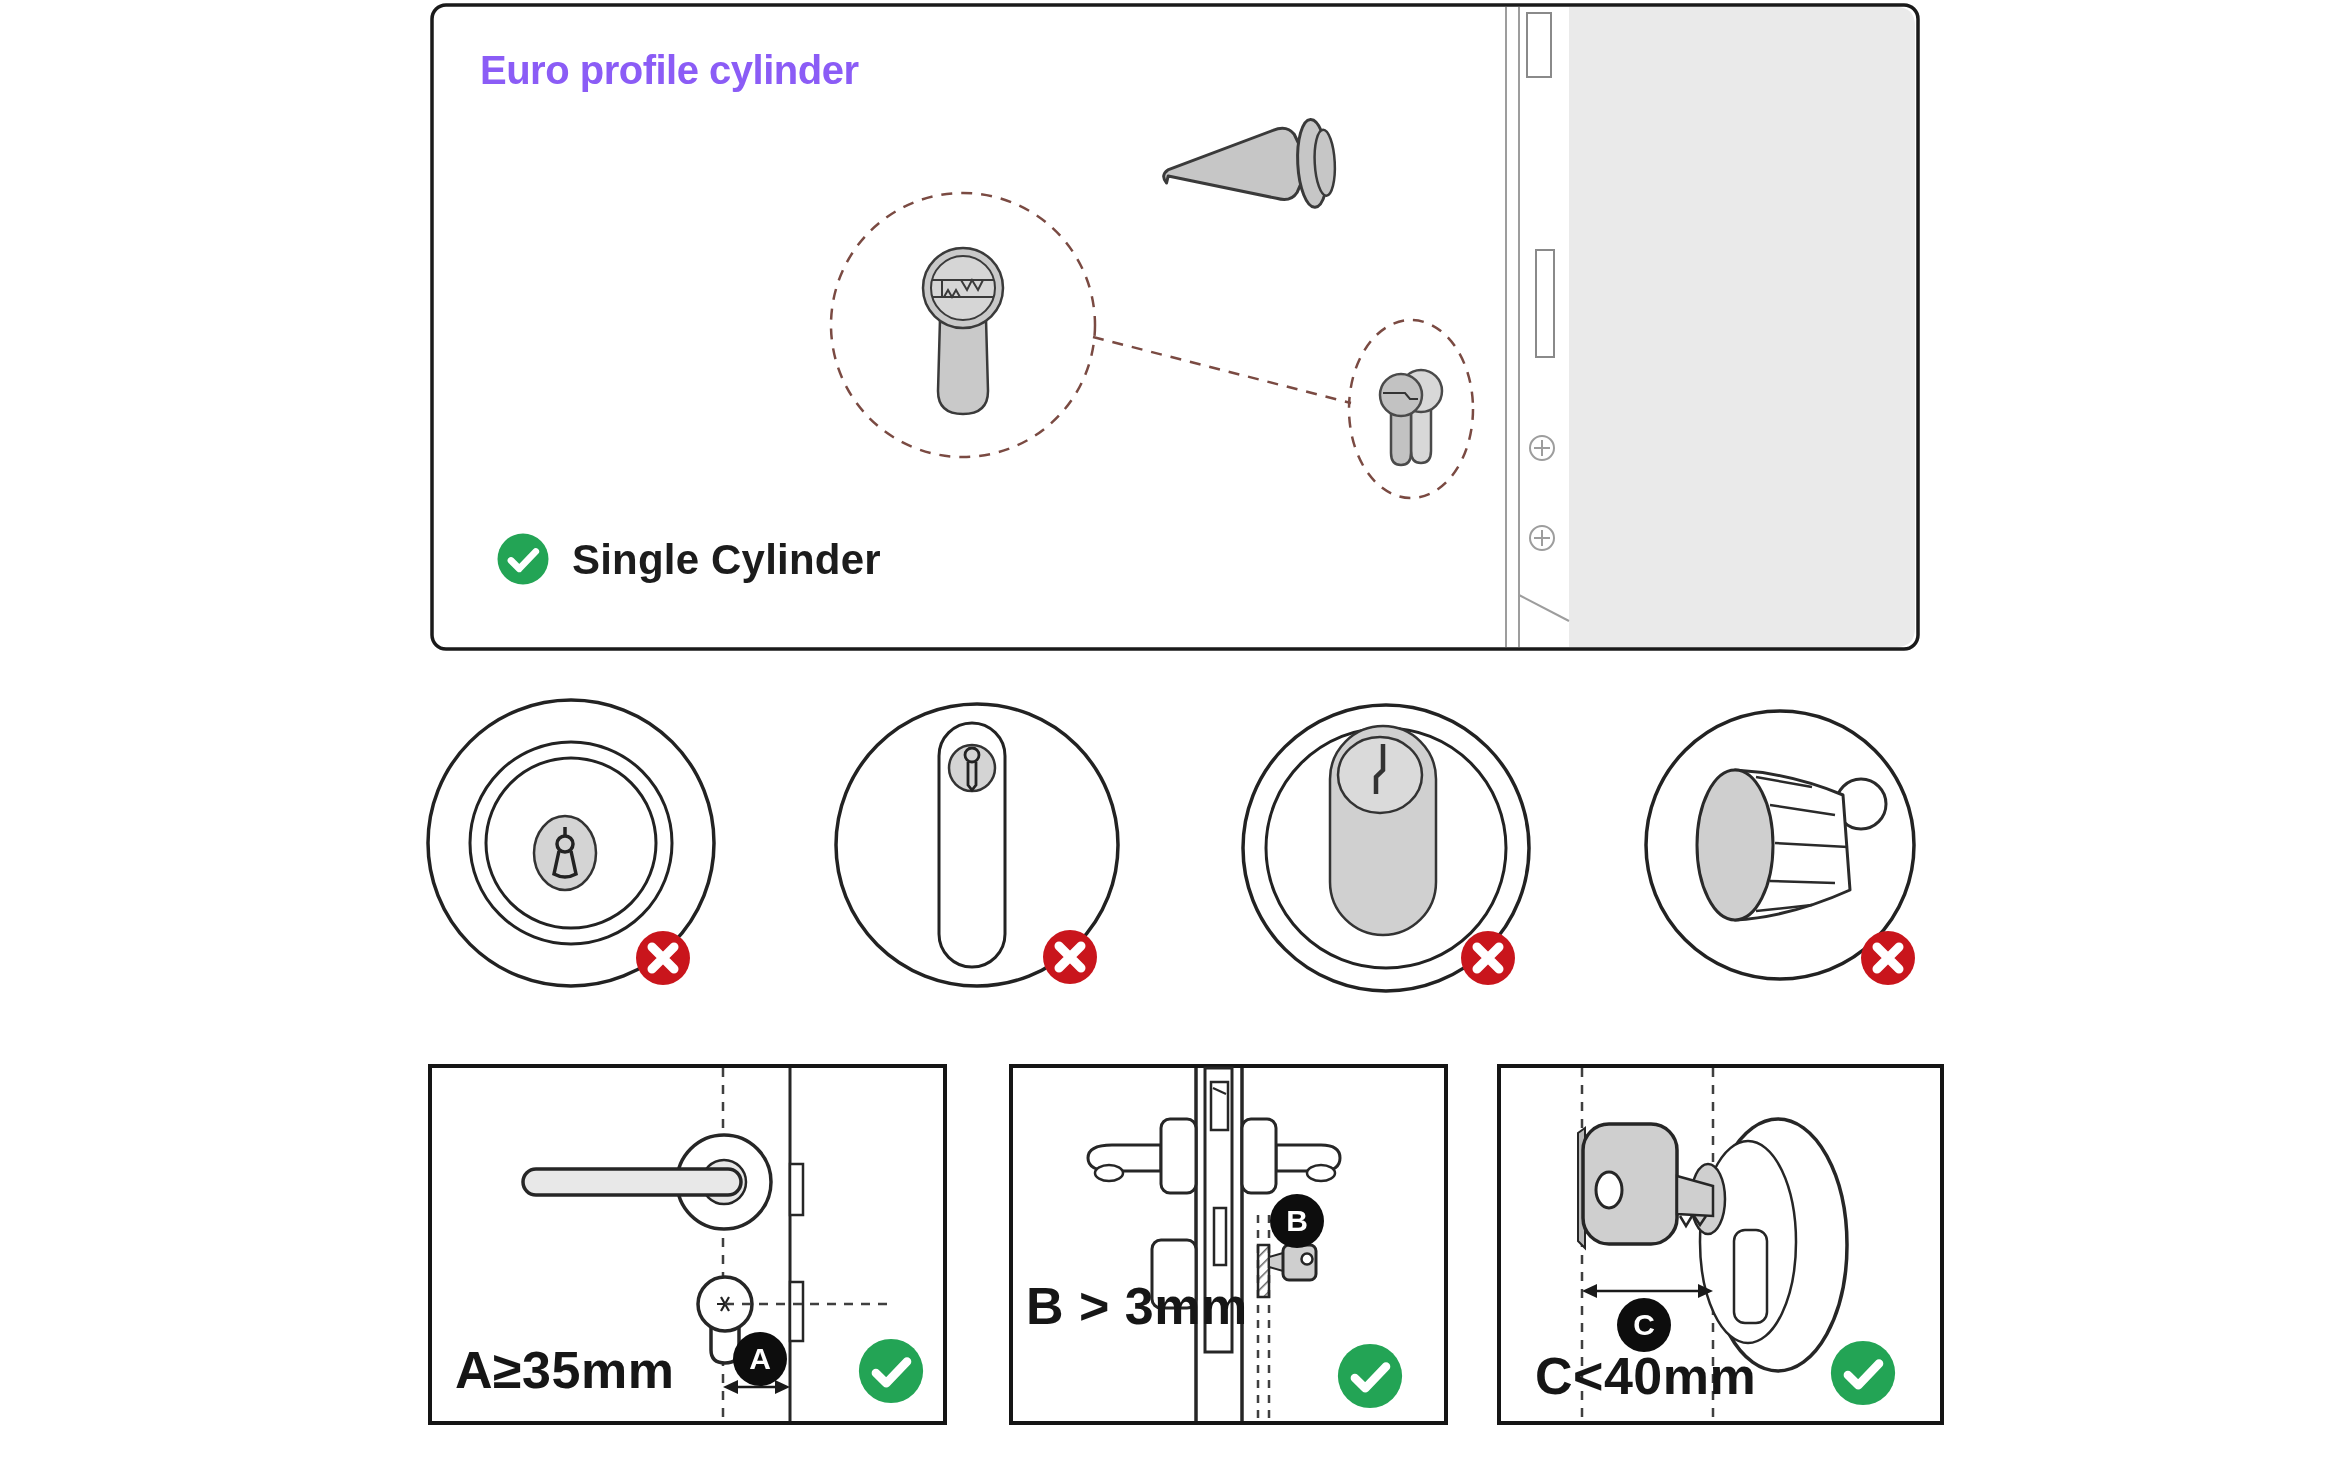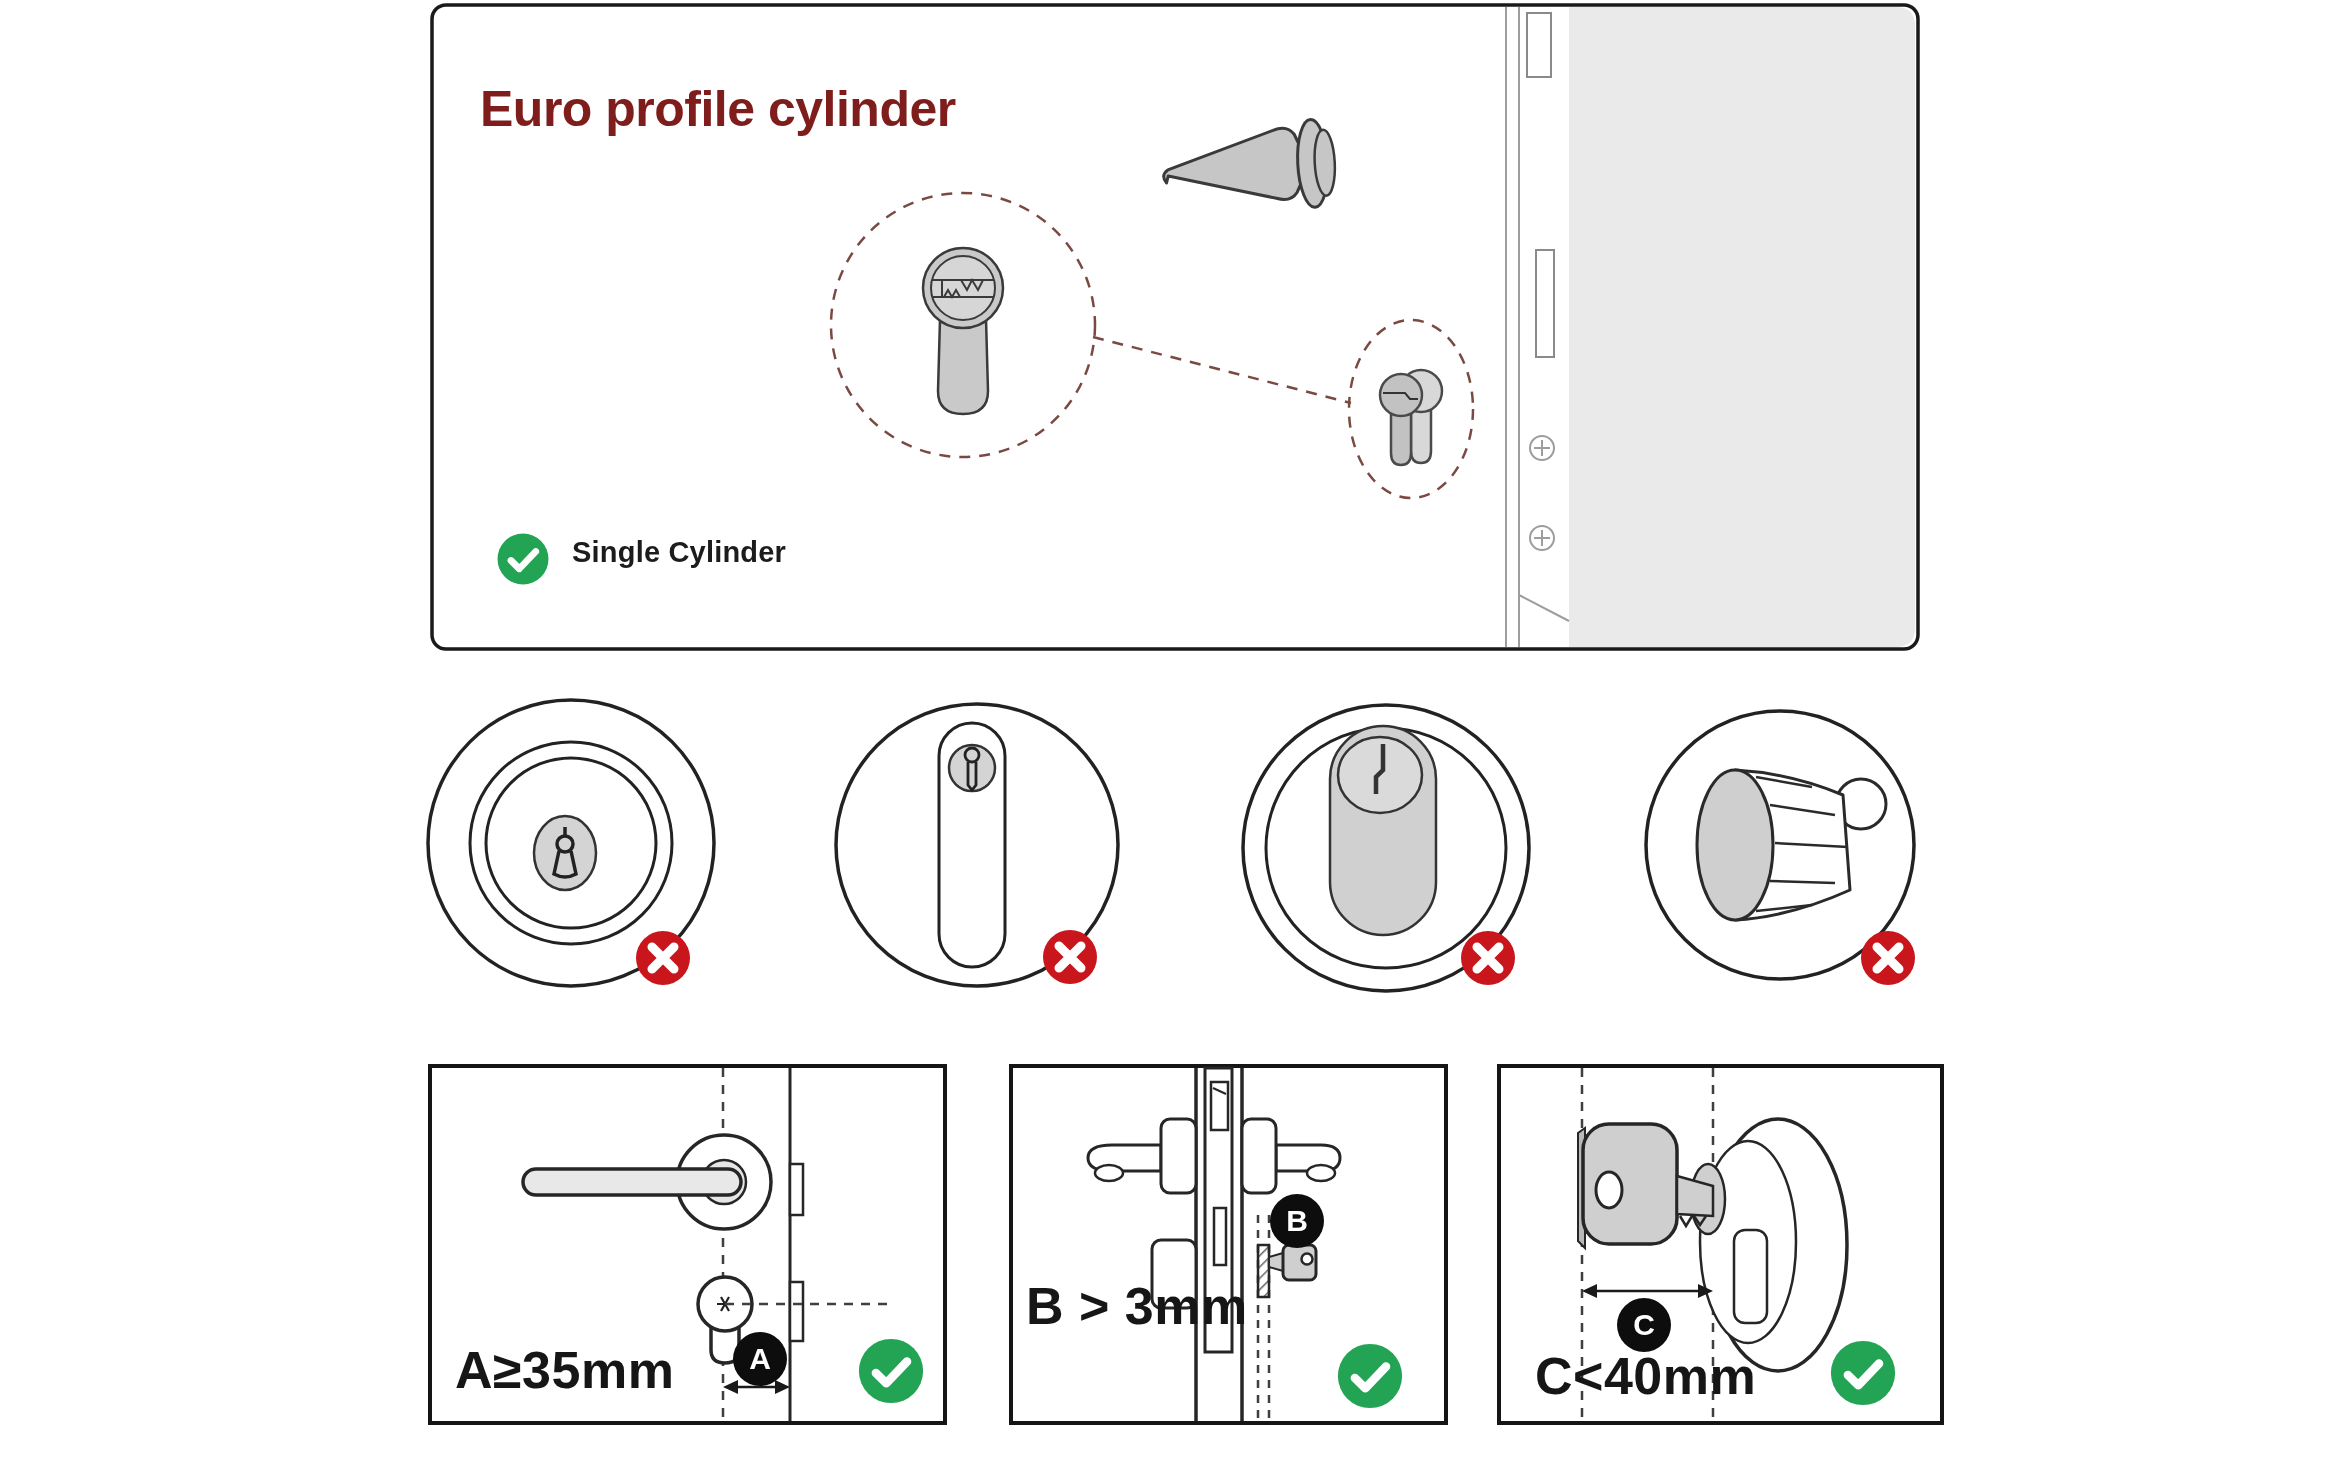--- a/index.html
+++ b/index.html
@@ -2,24 +2,24 @@
 <html><head>
 <meta charset="utf-8">
 <style>
   html,body{margin:0;padding:0;background:#fff;}
   #stage{
     position:relative;width:2343px;height:1475px;background:#ffffff;overflow:hidden;
     font-family:"Liberation Sans", sans-serif;color:#1a1a1a;
   }
   .abs{position:absolute;}
   .title{
-    left:480px;top:48px;font-size:50px;font-weight:700;letter-spacing:-0.5px;color:#7f1d1d;margin-top:32px;
+    left:480px;top:48px;font-size:40px;font-weight:700;letter-spacing:-0.5px;color:#8b5cf6;
   }
   .single-label{
-    left:572px;top:536px;font-size:29px;font-weight:700;color:#1c1c1c;letter-spacing:0.2px;
+    left:572px;top:536px;font-size:42px;font-weight:700;color:#1c1c1c;letter-spacing:0.2px;
   }
   .panel-label{
     font-size:52px;font-weight:700;color:#161616;letter-spacing:0.5px;
   }
   .badge{
     width:54px;height:54px;border-radius:50%;background:#0d0d0d;color:#ffffff;
     display:flex;align-items:center;justify-content:center;
     font-size:30px;font-weight:700;line-height:1;
   }
   .footer-note{

